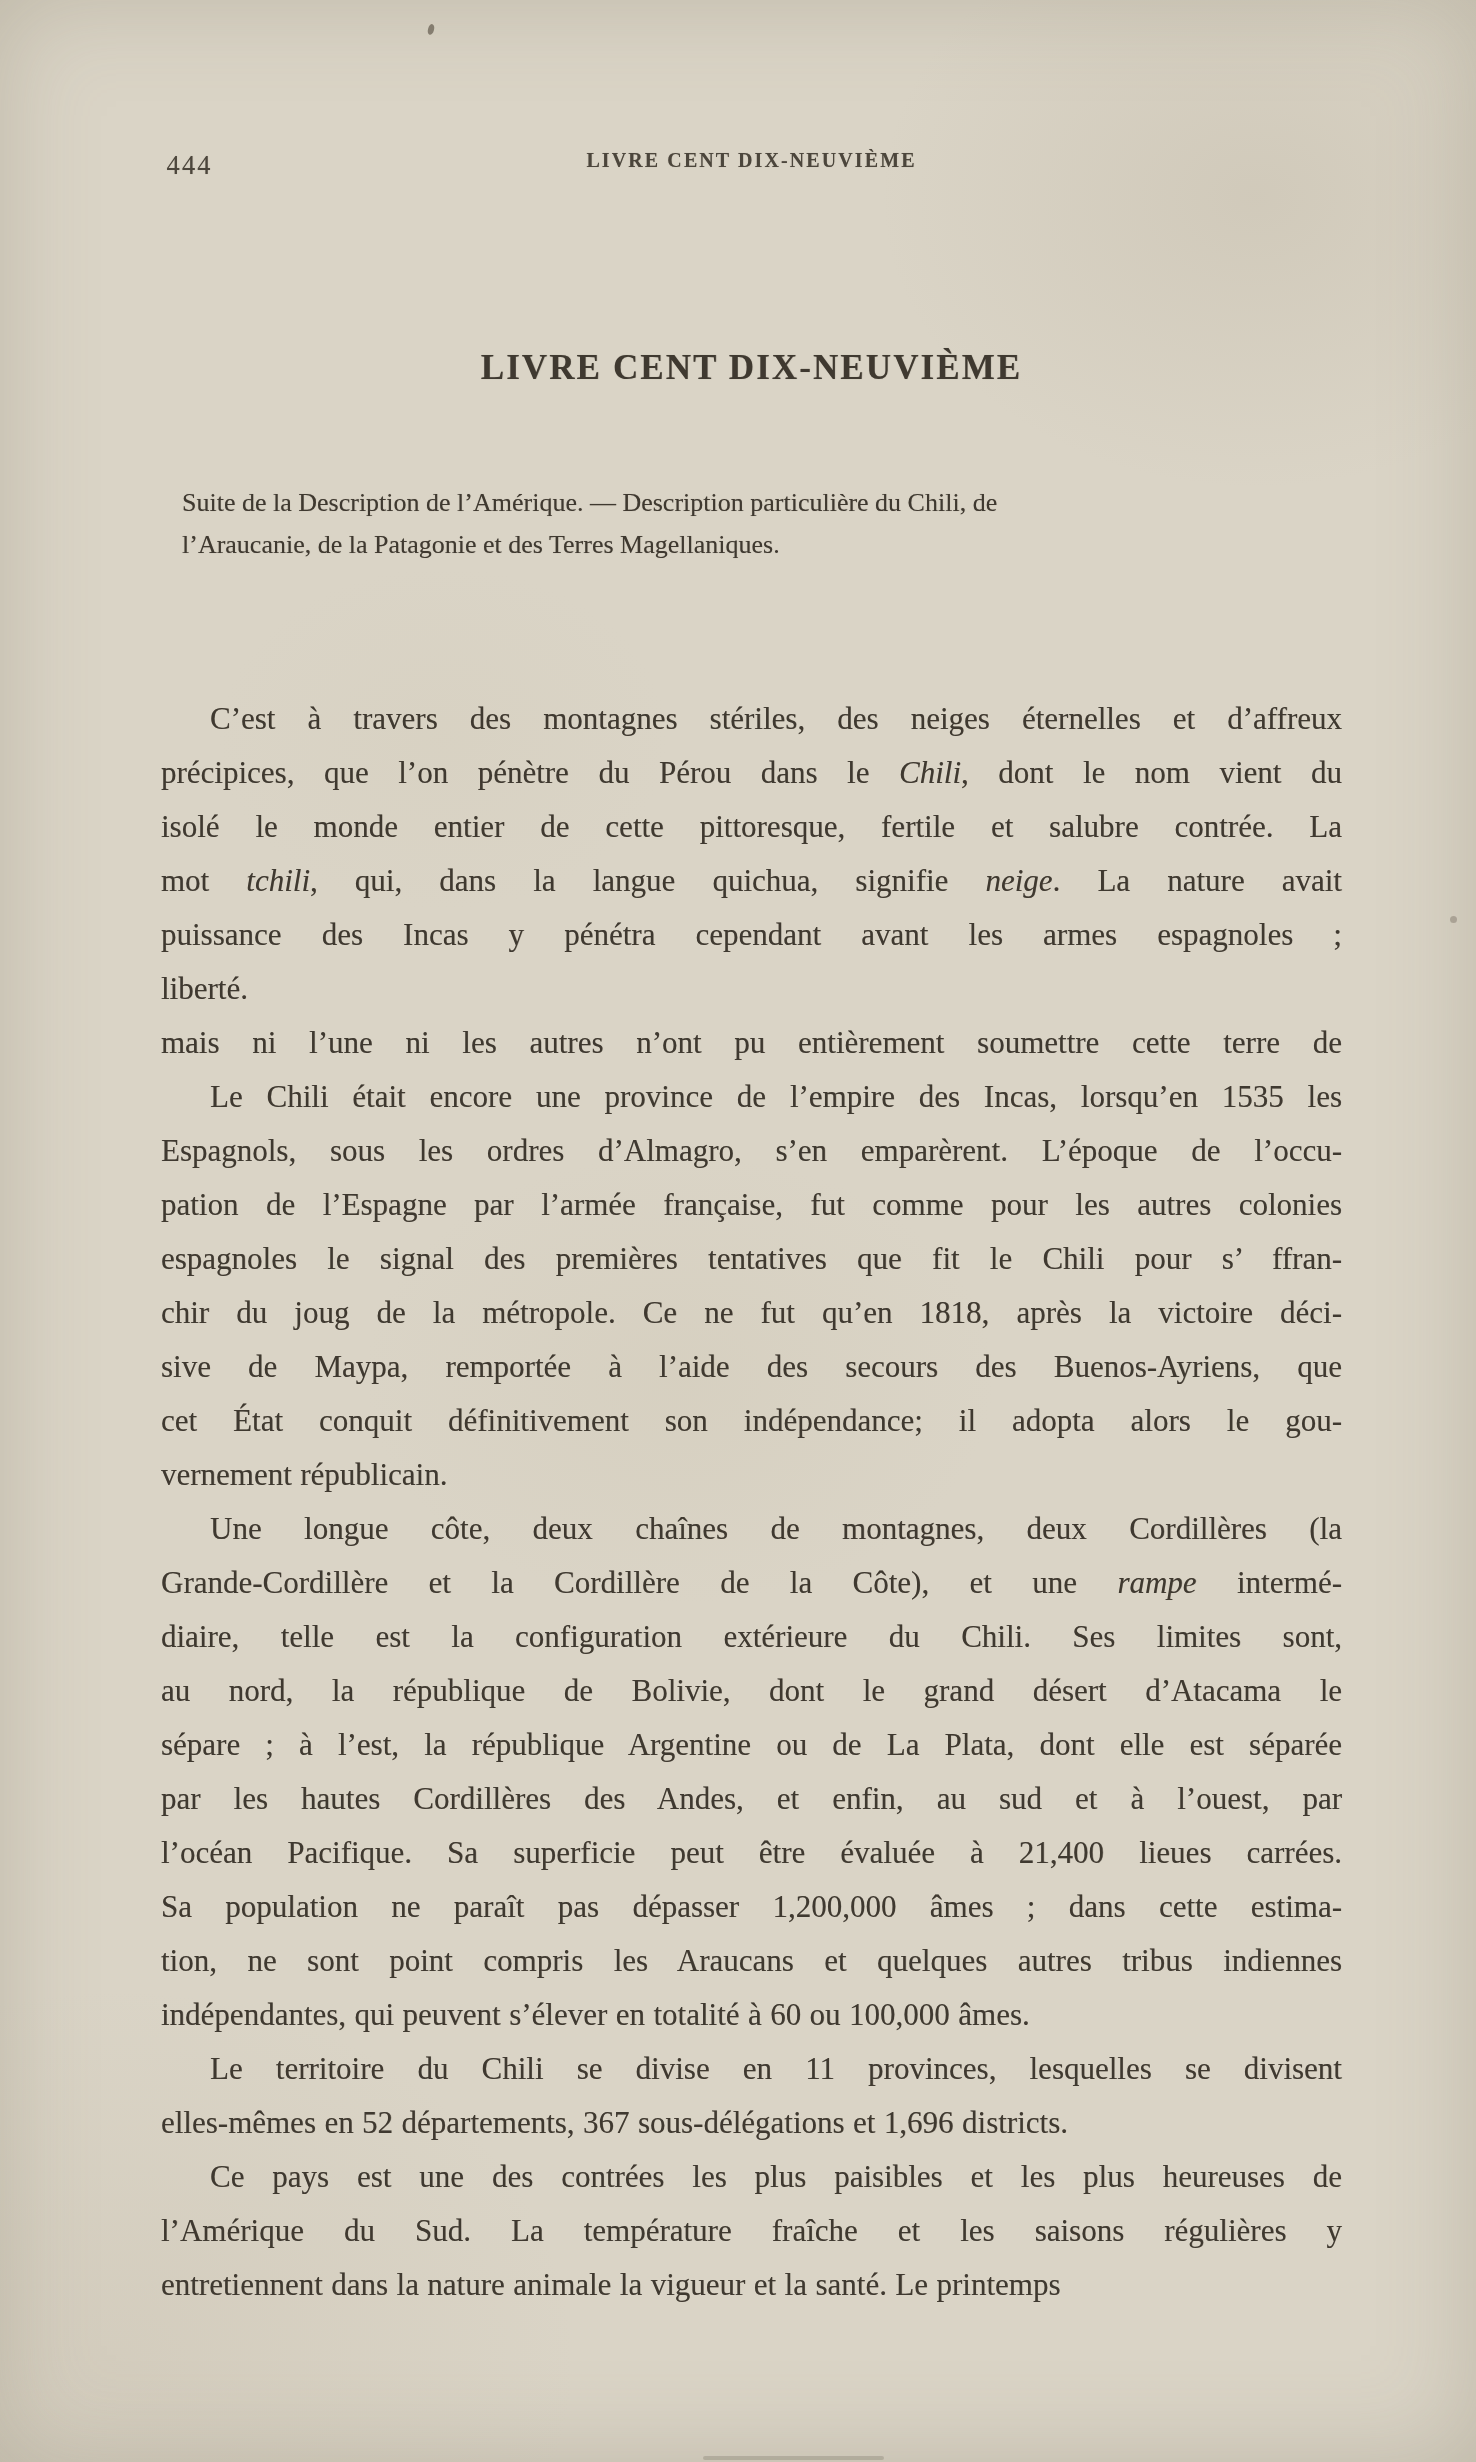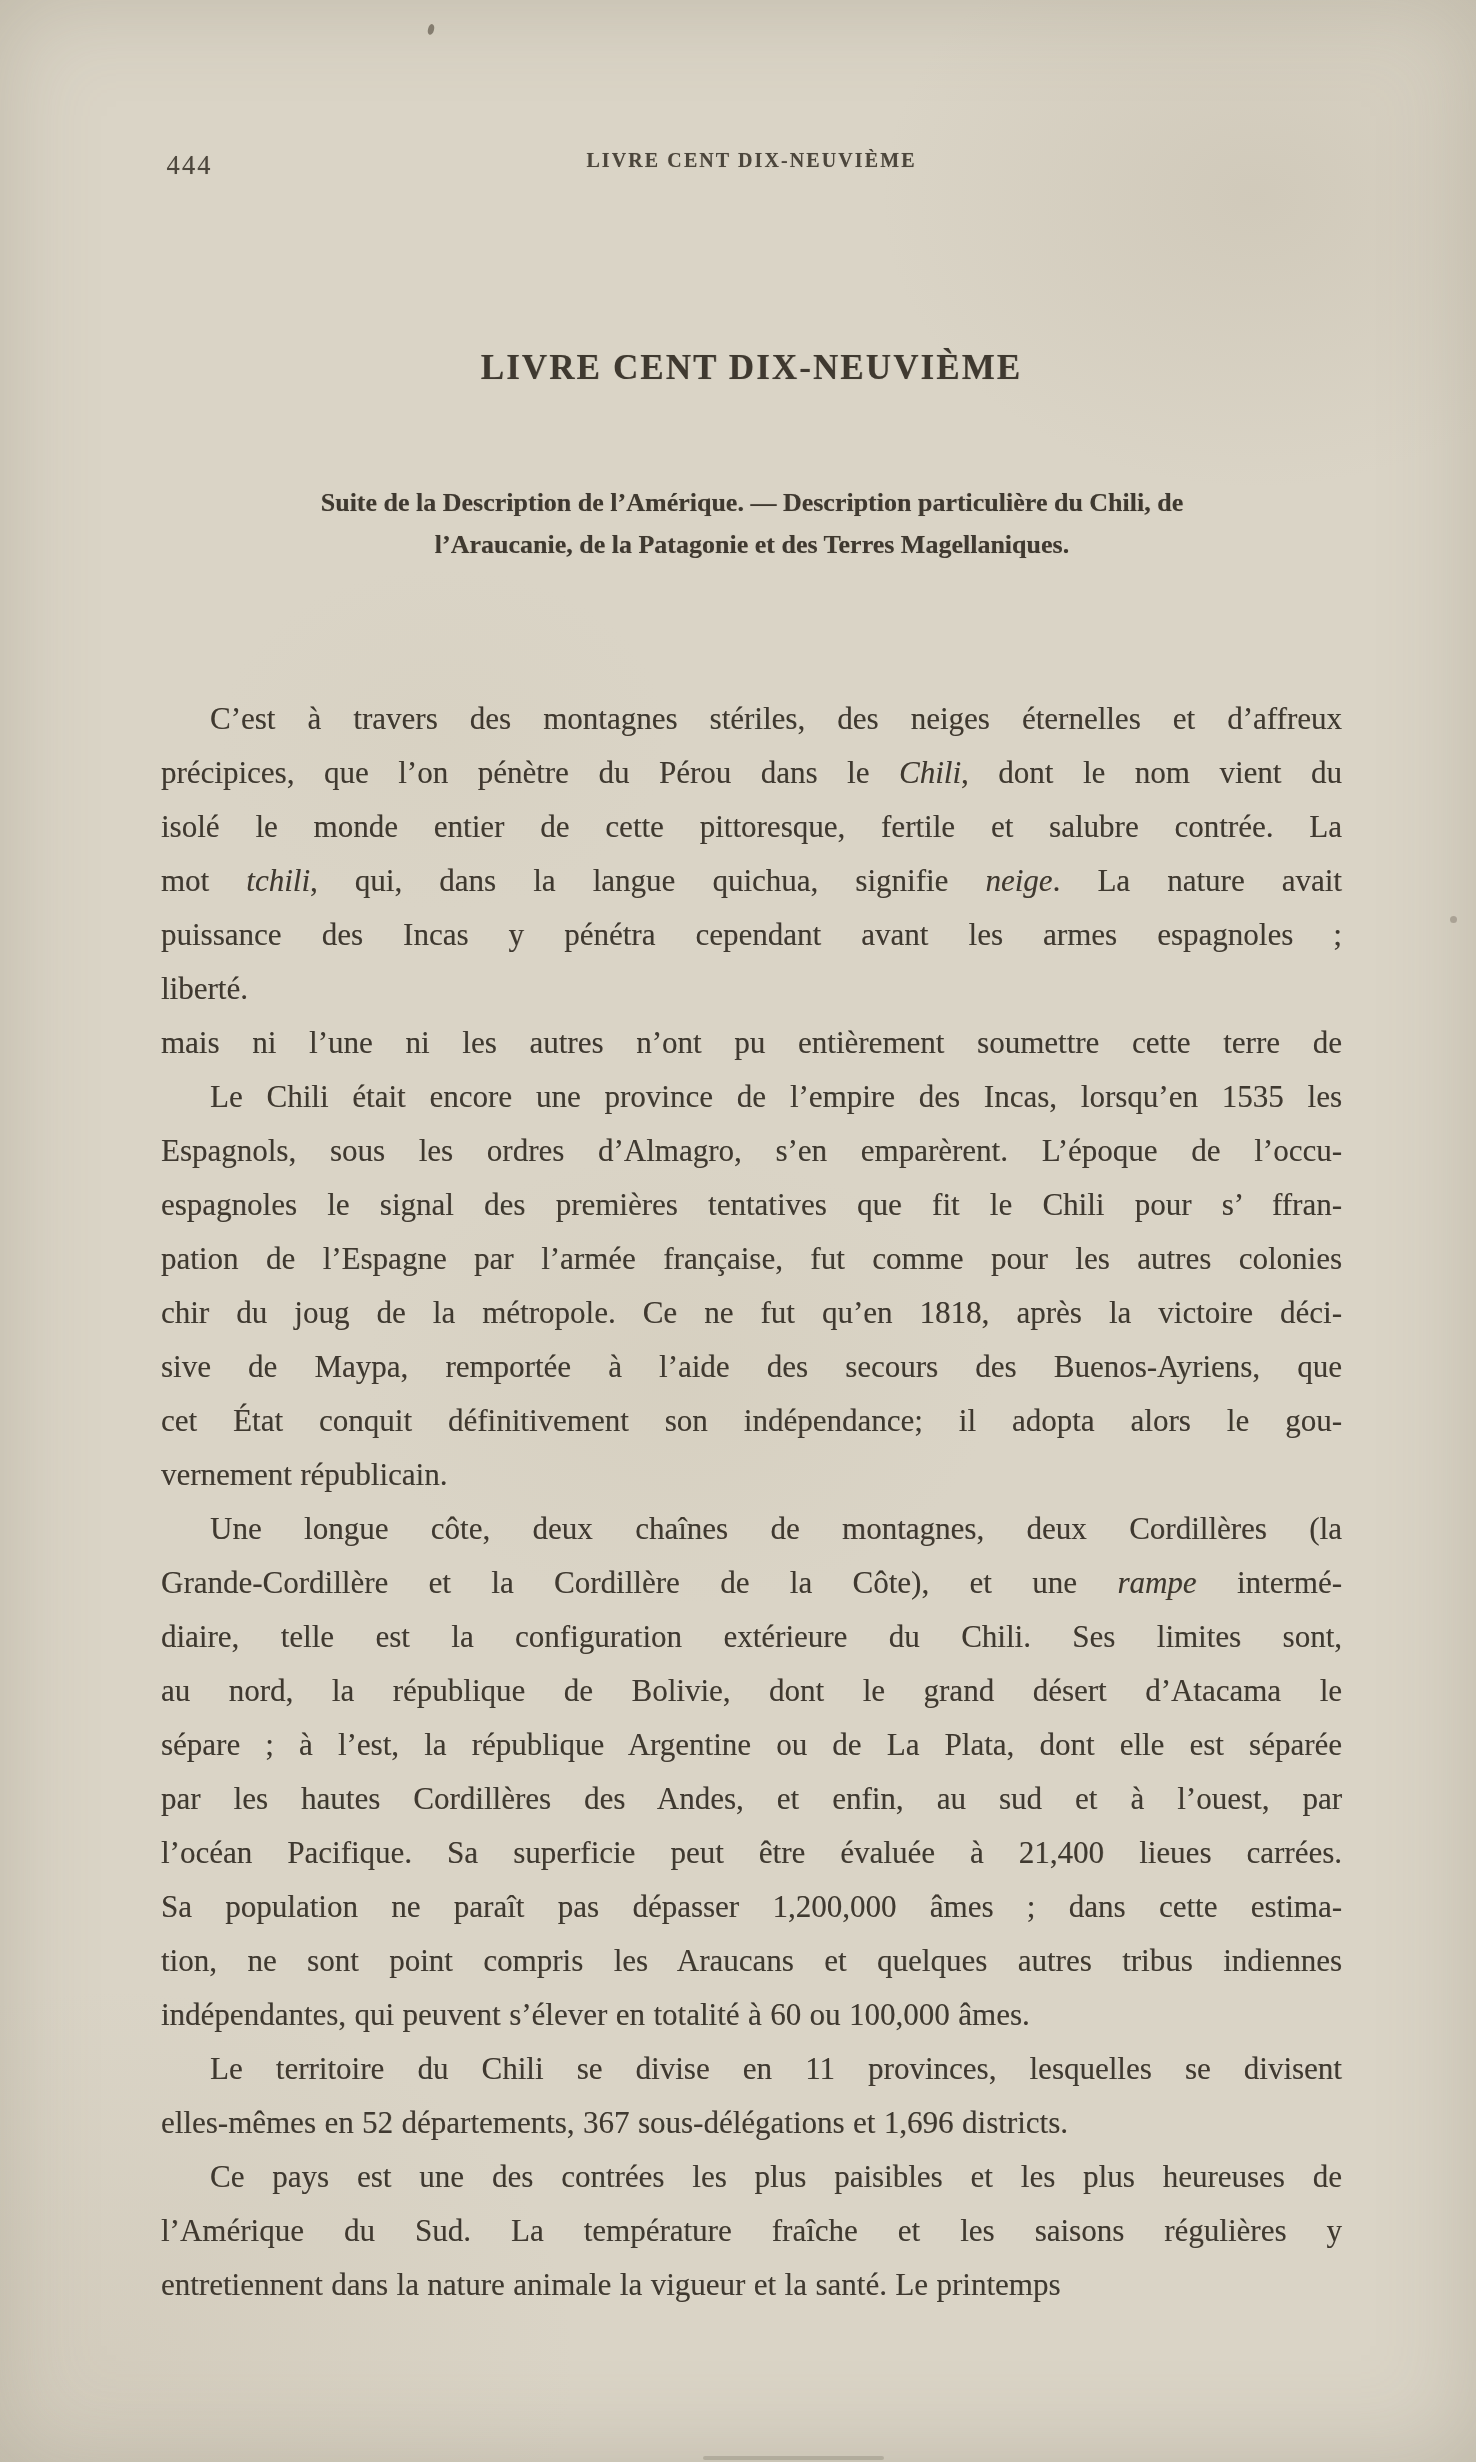--- a/index.html
+++ b/index.html
@@ -34,22 +34,22 @@
   }
   .main-title{
     position:absolute;top:325px;left:161px;width:1181px;
     text-align:center;
     font-size:35px;font-weight:700;letter-spacing:2.1px;
     color:var(--ink,#3f3930);
     text-shadow:0.3px 0.3px 0.7px rgba(55,48,38,.45);
   }
   .subtitle{
     position:absolute;top:482px;left:182px;width:1140px;
-    text-align:center;
-    font-size:26px;font-weight:700;line-height:42px;
+    text-align:left;
+    font-size:26px;font-weight:400;line-height:42px;
     color:var(--ink,#3f3930);
     text-shadow:0 0 0.7px rgba(55,48,38,.4);
   }
   .body-text{
     position:absolute;top:692px;left:161px;width:1181px;
     font-size:31px;line-height:54px;
     color:var(--ink,#3f3930);
     text-shadow:0.3px 0.3px 0.6px rgba(55,48,38,.38);
     word-spacing:0.7px;
   }
@@ -89,22 +89,22 @@
         <div class="line"><span>précipices, que l’on pénètre du Pérou dans le </span><i>Chili</i><span>, dont le nom vient du</span></div>
         <div class="line"><span>isolé le monde entier de cette pittoresque, fertile et salubre contrée. La</span></div>
         <div class="line"><span>mot </span><i>tchili</i><span>, qui, dans la langue quichua, signifie </span><i>neige</i><span>. La nature avait</span></div>
         <div class="line"><span>puissance des Incas y pénétra cependant avant les armes espagnoles ;</span></div>
         <div class="line last"><span>liberté.</span></div>
         <div class="line"><span>mais ni l’une ni les autres n’ont pu entièrement soumettre cette terre de</span></div>
       </div>
       <div class="para">
         <div class="line first"><span>Le Chili était encore une province de l’empire des Incas, lorsqu’en 1535 les</span></div>
         <div class="line"><span>Espagnols, sous les ordres d’Almagro, s’en emparèrent. L’époque de l’occu-</span></div>
+        <div class="line"><span>pation de l’Espagne par l’armée française, fut comme pour les autres colonies</span></div>
         <div class="line"><span>espagnoles le signal des premières tentatives que fit le Chili pour s’ ffran-</span></div>
-        <div class="line"><span>pation de l’Espagne par l’armée française, fut comme pour les autres colonies</span></div>
         <div class="line"><span>chir du joug de la métropole. Ce ne fut qu’en 1818, après la victoire déci-</span></div>
         <div class="line"><span>sive de Maypa, remportée à l’aide des secours des Buenos-Ayriens, que</span></div>
         <div class="line"><span>cet État conquit définitivement son indépendance; il adopta alors le gou-</span></div>
         <div class="line last"><span>vernement républicain.</span></div>
       </div>
       <div class="para">
         <div class="line first"><span>Une longue côte, deux chaînes de montagnes, deux Cordillères (la</span></div>
         <div class="line"><span>Grande-Cordillère et la Cordillère de la Côte), et une </span><i>rampe</i><span> intermé-</span></div>
         <div class="line"><span>diaire, telle est la configuration extérieure du Chili. Ses limites sont,</span></div>
         <div class="line"><span>au nord, la république de Bolivie, dont le grand désert d’Atacama le</span></div>

